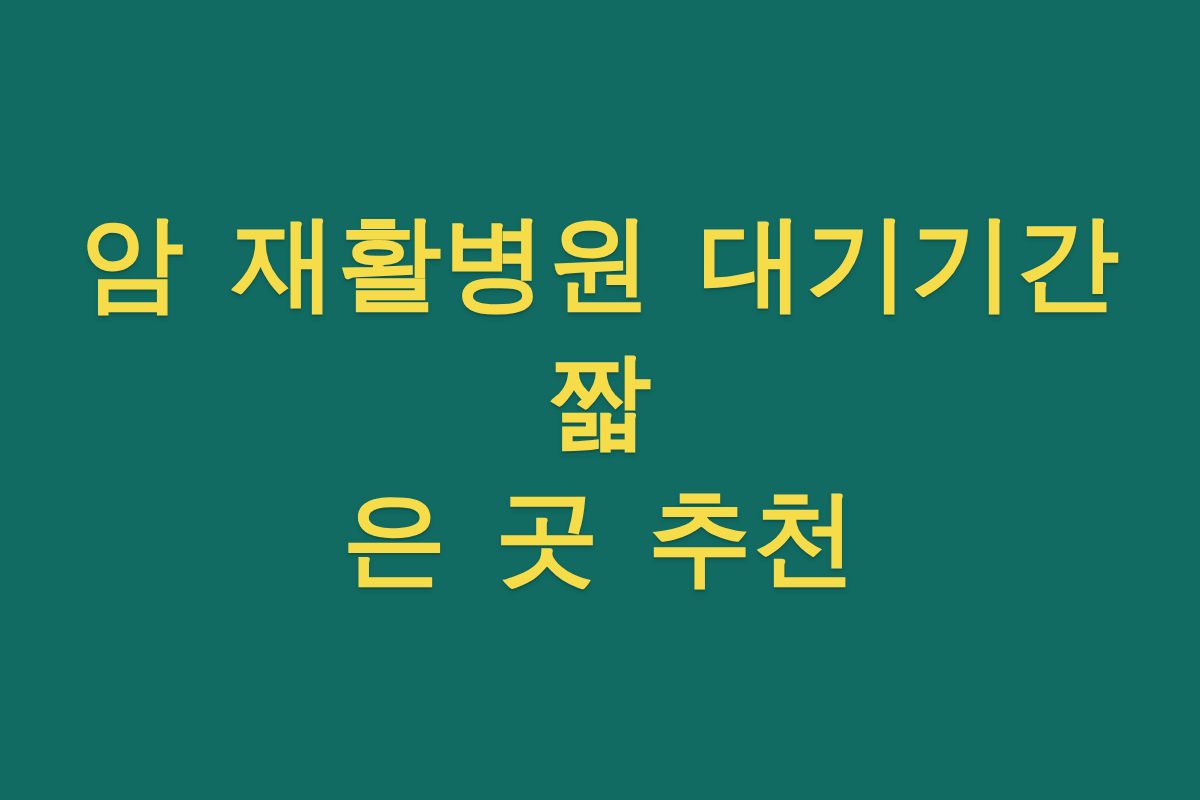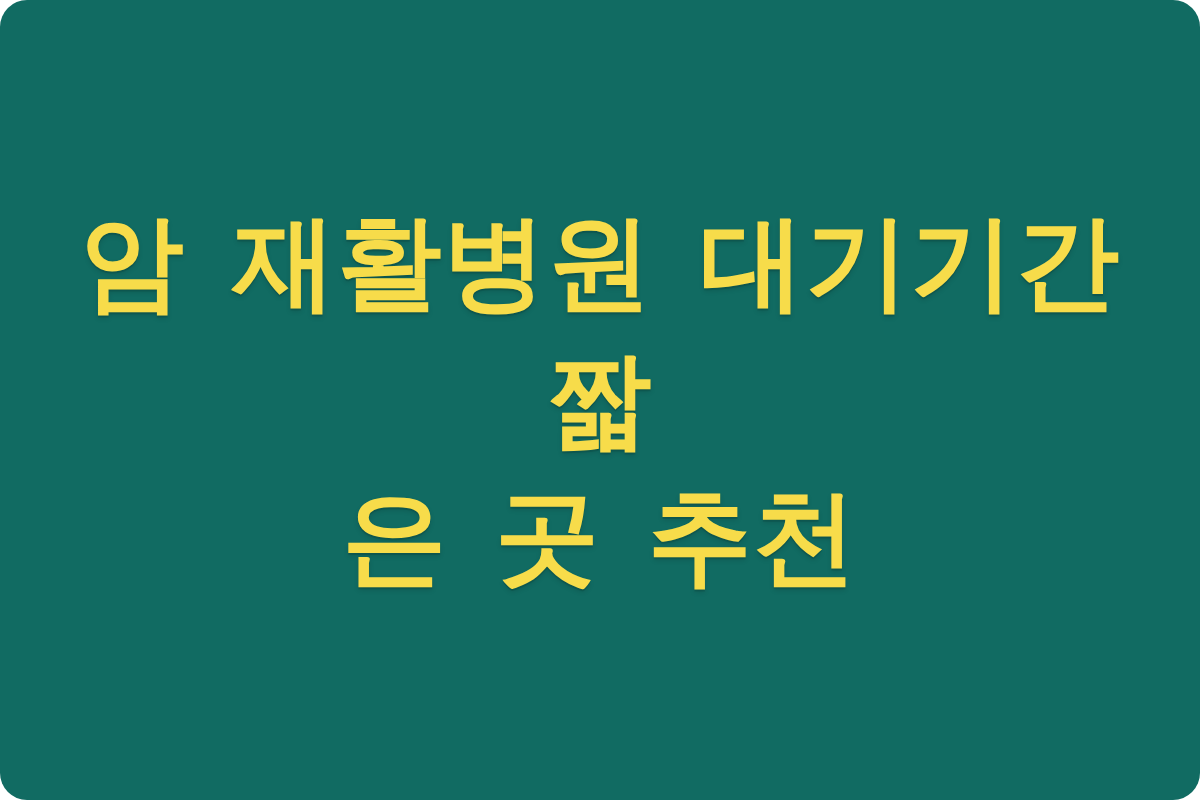--- a/index.html
+++ b/index.html
@@ -18,21 +18,20 @@
   
   .banner {
     position: relative;
     box-sizing: border-box;
     width: 1200px;
     height: 800px;
     display: flex;
     align-items: center;
     justify-content: center;
     background-color: #116B62;   
-    border-radius: 27px;
   }
 
   
   .headline-block {
     width: 1060px;
     text-align: center;
     user-select: none;
   }
 
   .headline {

